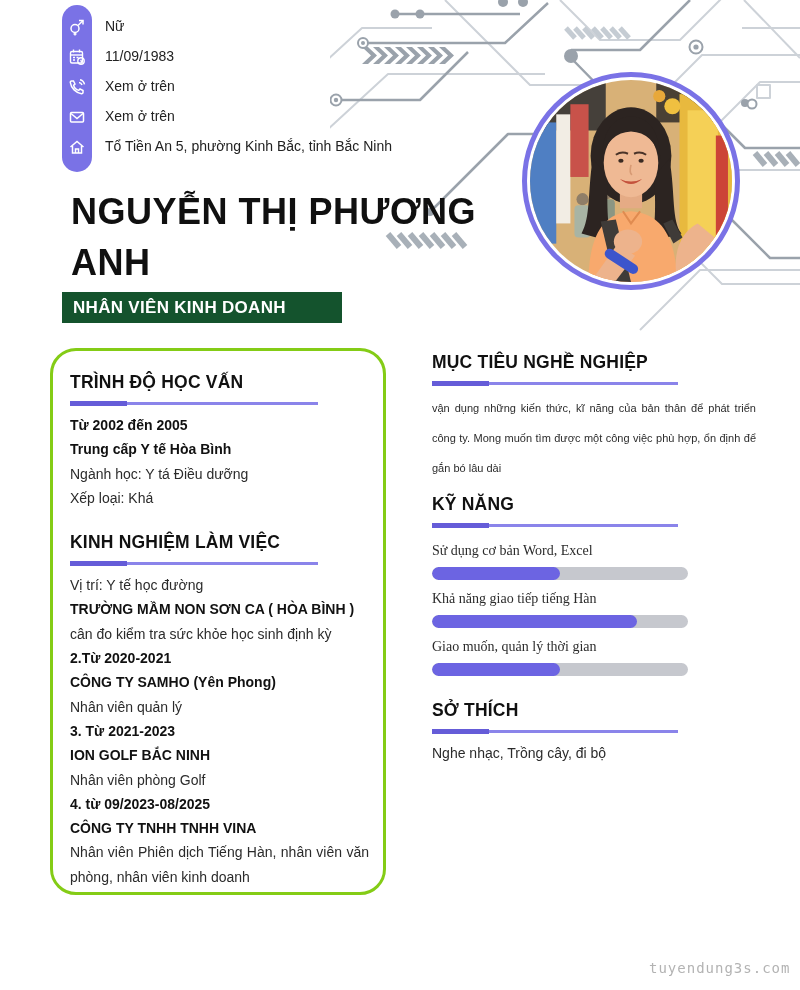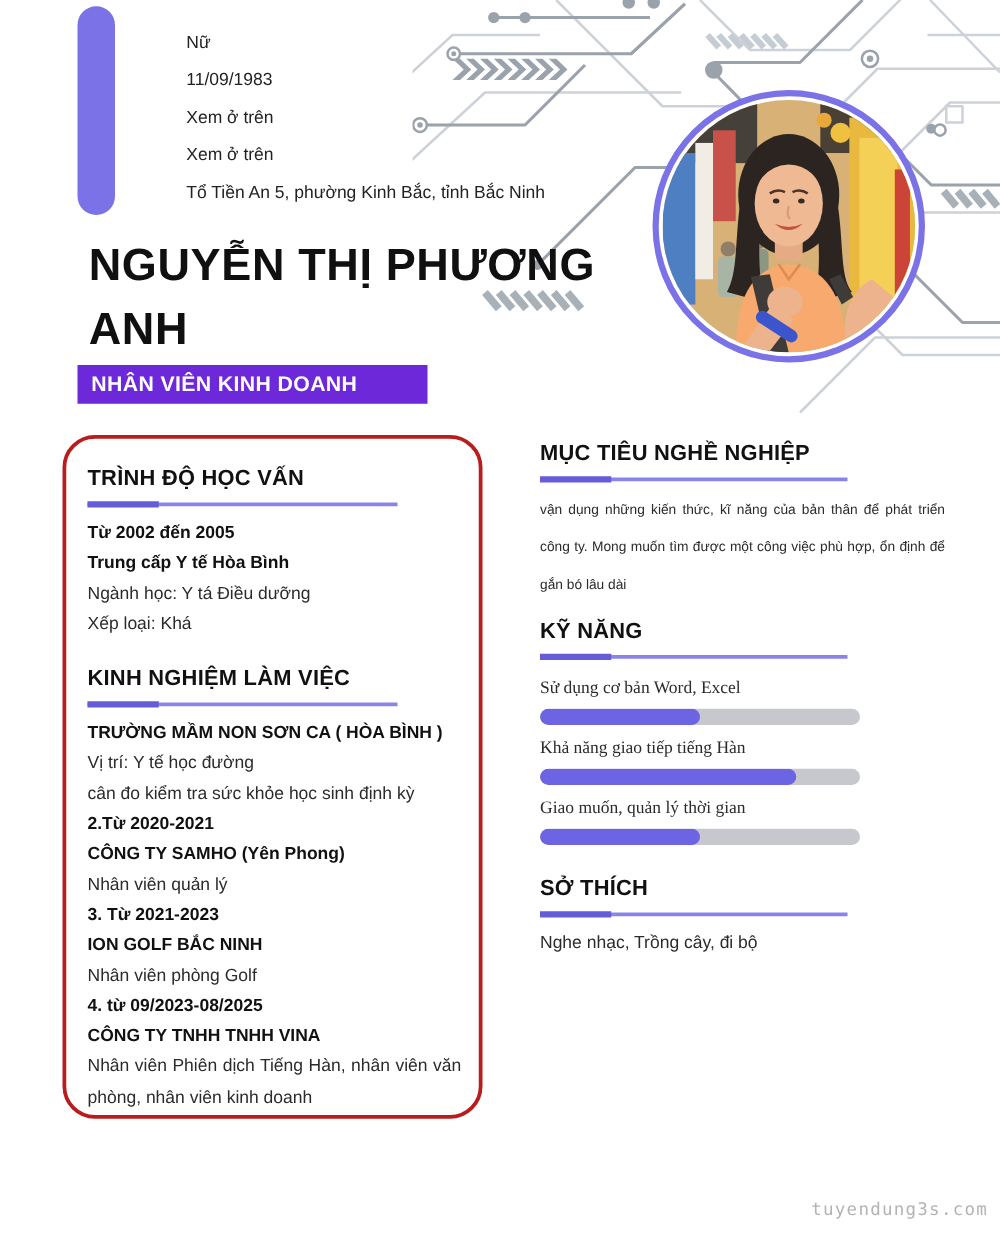--- a/index.html
+++ b/index.html
@@ -5,44 +5,44 @@
   html,body{margin:0;padding:0;background:#fff;}
   .page{position:relative;width:800px;height:990px;background:#fff;overflow:hidden;
         font-family:"Liberation Sans","DejaVu Sans",sans-serif;color:#222;}
 
   
   .circuit{position:absolute;left:330px;top:0;width:470px;height:345px;}
 
   
   .contact-bar{position:absolute;left:62px;top:5px;width:30px;height:167px;
                background:#7a72e6;border-radius:15px;}
-  .contact-row{position:absolute;left:62px;height:30px;display:flex;align-items:center;padding-left:44px;}
+  .contact-row{position:absolute;left:62px;height:30px;display:flex;align-items:flex-start;}
   .ci{width:30px;display:flex;justify-content:center;align-items:center;flex:0 0 30px;}
   .ct{margin-left:13px;font-size:14px;color:#222;white-space:nowrap;}
 
   
   .name{position:absolute;left:71px;top:186px;width:430px;margin:0;
         font-size:36px;line-height:51px;font-weight:bold;color:#101010;letter-spacing:.5px;}
-  .badge{position:absolute;left:62px;top:292px;width:280px;height:31px;background:#6d28d9;
+  .badge{position:absolute;left:62px;top:292px;width:280px;height:31px;background:#14532d;
          color:#fff;font-size:17px;font-weight:bold;line-height:31px;padding-left:11px;
          box-sizing:border-box;letter-spacing:.3px;}
 
   
   .photo-ring{position:absolute;left:522px;top:72px;width:202px;height:202px;
               border:5px solid #7a72e6;border-radius:50%;background:#fff;padding:3px;}
   .photo{width:100%;height:100%;border-radius:50%;overflow:hidden;}
 
   
   h2{margin:0;font-size:17.5px;font-weight:bold;color:#111;letter-spacing:.2px;}
   .rule{position:relative;height:3px;background:#8a84ea;width:248px;margin-top:9px;}
   .rule::before{content:'';position:absolute;left:0;top:-1px;width:57px;height:5px;background:#655cd8;}
 
   
   .left-box{position:absolute;left:50px;top:348px;width:336px;height:547px;box-sizing:border-box;
-            border:3px solid #b91c1c;border-radius:26px;padding:21px 14px 0 17px;}
+            border:3px solid #84cc16;border-radius:26px;padding:21px 14px 0 17px;}
   .ln{font-size:14px;line-height:24.3px;color:#2b2b2b;}
   .ln.b{font-weight:bold;color:#111;}
   .ln.just{text-align:justify;}
   .sec2{margin-top:22px;}
   .lines{margin-top:8px;}
 
   
   .right-col{position:absolute;left:432px;top:352px;width:324px;}
   .right-col .rule{width:246px;}
   .obj-text{margin-top:8px;width:324px;font-size:11px;line-height:30px;color:#2b2b2b;text-align:justify;}
@@ -262,22 +262,22 @@
     <div class="lines">
       <div class="ln b">Từ 2002 đến 2005</div>
       <div class="ln b">Trung cấp Y tế Hòa Bình</div>
       <div class="ln">Ngành học: Y tá Điều dưỡng</div>
       <div class="ln">Xếp loại: Khá</div>
     </div>
 
     <h2 class="sec2">KINH NGHIỆM LÀM VIỆC</h2>
     <div class="rule"></div>
     <div class="lines">
+      <div class="ln">Vị trí: Y tế học đường</div>
       <div class="ln b">TRƯỜNG MẦM NON SƠN CA ( HÒA BÌNH )</div>
-      <div class="ln">Vị trí: Y tế học đường</div>
       <div class="ln">cân đo kiểm tra sức khỏe học sinh định kỳ</div>
       <div class="ln b">2.Từ 2020-2021</div>
       <div class="ln b">CÔNG TY SAMHO (Yên Phong)</div>
       <div class="ln">Nhân viên quản lý</div>
       <div class="ln b">3. Từ 2021-2023</div>
       <div class="ln b">ION GOLF BẮC NINH</div>
       <div class="ln">Nhân viên phòng Golf</div>
       <div class="ln b">4. từ 09/2023-08/2025</div>
       <div class="ln b">CÔNG TY TNHH TNHH VINA</div>
       <div class="ln just">Nhân viên Phiên dịch Tiếng Hàn, nhân viên văn phòng, nhân viên kinh doanh</div>

